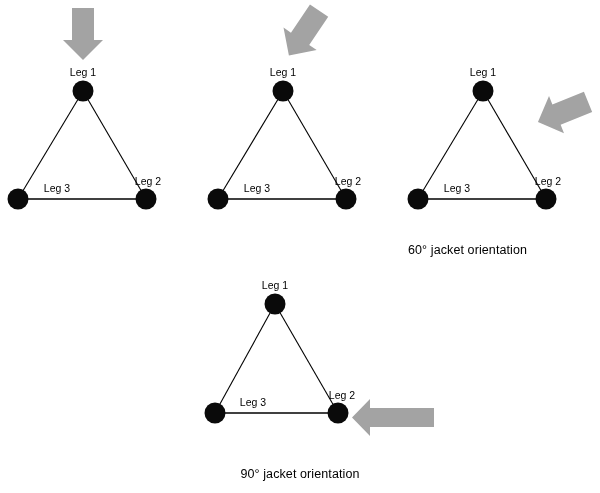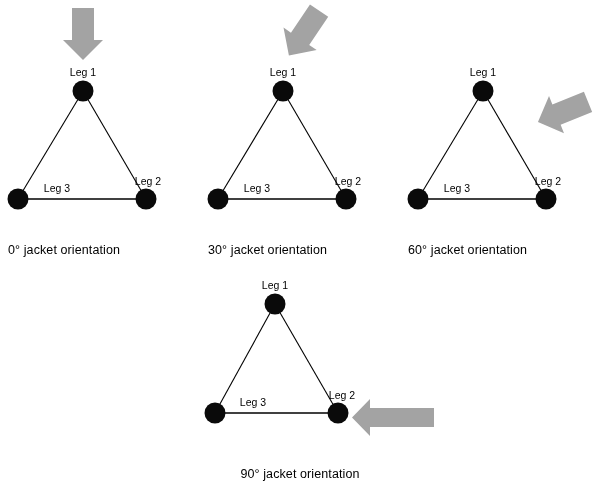--- a/index.html
+++ b/index.html
@@ -93,40 +93,38 @@
       <line class="edge-base" x1="18" y1="199" x2="146" y2="199"></line>
 
       <circle class="node" cx="83" cy="91" r="10.5"></circle>
       <circle class="node" cx="18" cy="199" r="10.5"></circle>
       <circle class="node" cx="146" cy="199" r="10.5"></circle>
 
       <text class="node-label" x="83" y="76" text-anchor="middle">Leg 1</text>
       <text class="node-label" x="148" y="185" text-anchor="middle">Leg 2</text>
       <text class="node-label" x="57" y="192" text-anchor="middle">Leg 3</text>
     </svg>
-    <div class="caption caption-row1">0° jacket orientation</div>
   </div>
 
   <div class="panel panel-30">
     <svg class="svg-stage" viewBox="0 0 200 270">
 
       <g transform="rotate(34 104 33)">
         <polygon class="arrow" points="93,6 115,6 115,40 124,40 104,60 84,40 93,40"></polygon>
       </g>
       <line class="edge" x1="83" y1="91" x2="18" y2="199"></line>
       <line class="edge" x1="83" y1="91" x2="146" y2="199"></line>
       <line class="edge-base" x1="18" y1="199" x2="146" y2="199"></line>
       <circle class="node" cx="83" cy="91" r="10.5"></circle>
       <circle class="node" cx="18" cy="199" r="10.5"></circle>
       <circle class="node" cx="146" cy="199" r="10.5"></circle>
       <text class="node-label" x="83" y="76" text-anchor="middle">Leg 1</text>
       <text class="node-label" x="148" y="185" text-anchor="middle">Leg 2</text>
       <text class="node-label" x="57" y="192" text-anchor="middle">Leg 3</text>
     </svg>
-    <div class="caption caption-row1">30° jacket orientation</div>
   </div>
 
   <div class="panel panel-60">
     <svg class="svg-stage" viewBox="0 0 200 270">
 
       <g transform="rotate(68 163 112)">
         <polygon class="arrow" points="152,85 174,85 174,119 183,119 163,139 143,119 152,119"></polygon>
       </g>
       <line class="edge" x1="83" y1="91" x2="18" y2="199"></line>
       <line class="edge" x1="83" y1="91" x2="146" y2="199"></line>

